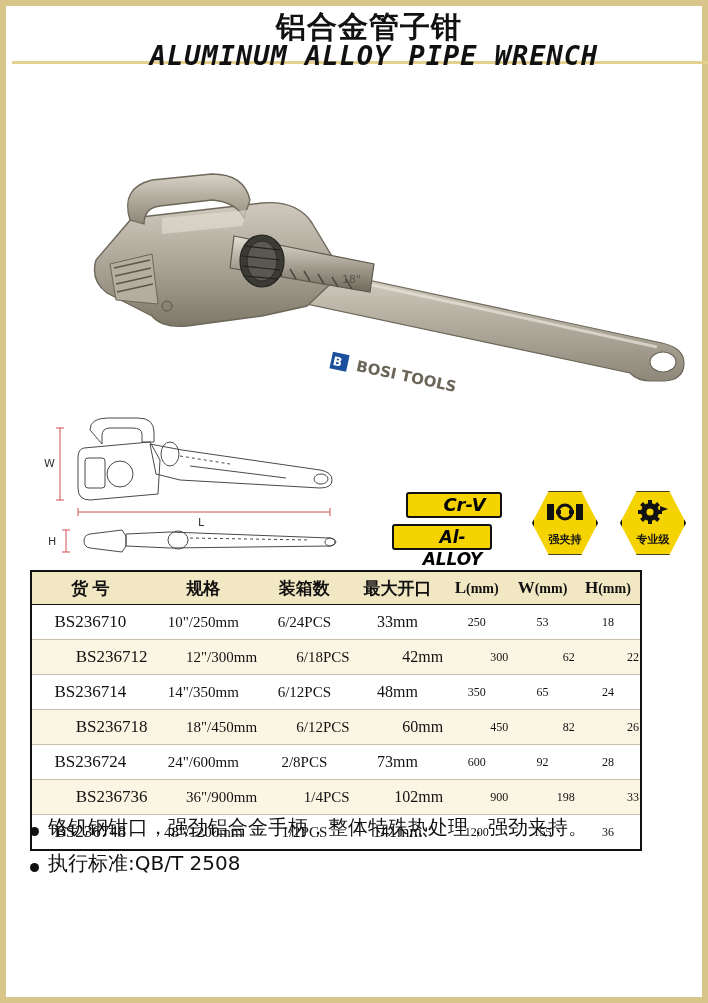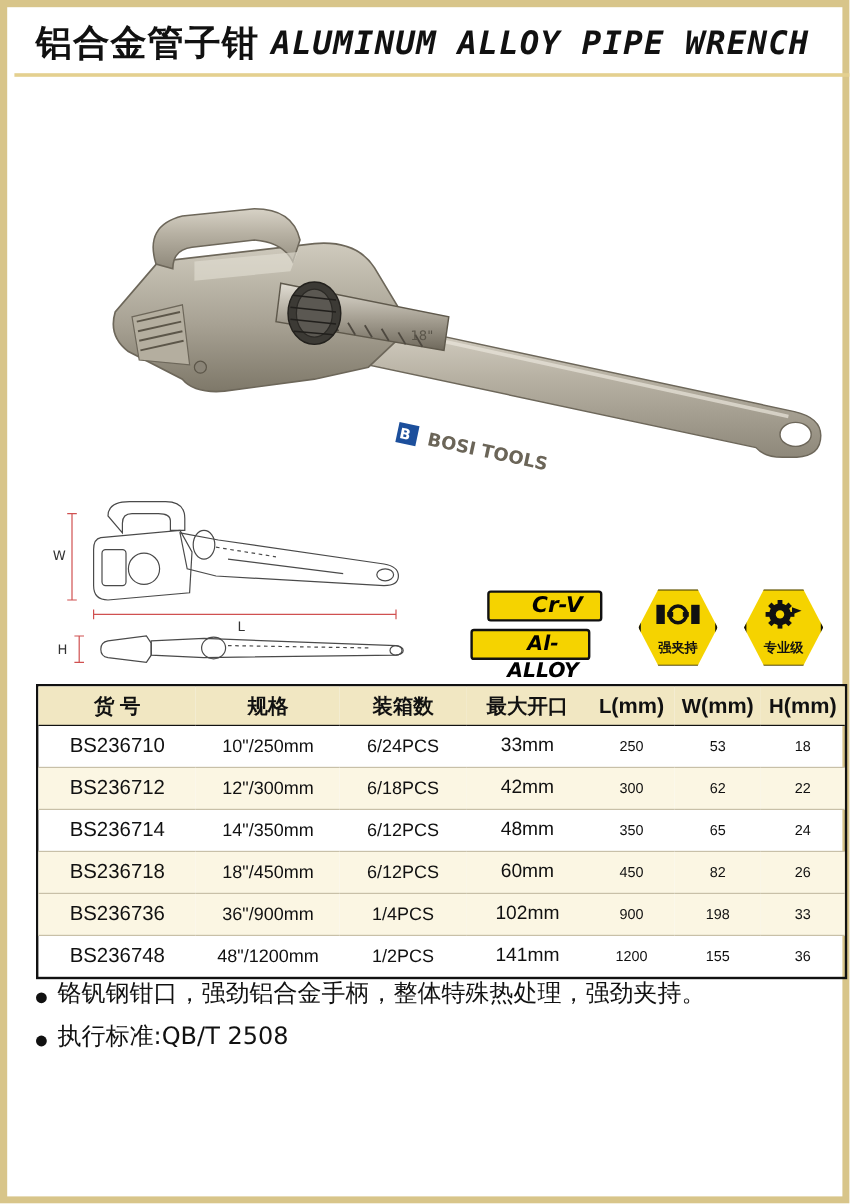--- a/index.html
+++ b/index.html
@@ -20,20 +20,21 @@
     position:absolute;left:6px;top:6px;right:6px;bottom:6px;
     background:#fff;
   }
   
   .header{
     position:absolute;left:0;top:0;width:696px;height:52px;
     box-sizing:border-box;
     border-bottom:3px solid #e4d08f;
     display:flex;align-items:center;
     padding-left:18px;
+    flex-direction:column;
   }
   .title-cn{
     font-family:"DejaVu Sans", sans-serif;
     font-size:30px;font-weight:bold;color:#111;
     letter-spacing:1px;
     line-height:1;
   }
   .title-en{
     font-family:"DejaVu Sans Mono", monospace;
     font-size:27px;font-style:italic;font-weight:bold;color:#111;
@@ -86,56 +87,56 @@
     font-family:Liberation Sans, sans-serif;
   }
   .hexbadge .hicon{
     position:absolute;left:0;top:10px;width:66px;text-align:center;
   }
   .hex1{left:140px;top:0px;}
   .hex2{left:228px;top:0px;}
 
   
   .table{
-    position:absolute;left:18px;top:558px;width:676px;
+    position:absolute;left:18px;top:558px;width:612px;
     border:2px solid #111;
     box-sizing:border-box;
-    font-family:Liberation Sans, sans-serif;
+    font-family:Liberation Serif, serif;
   }
   table{border-collapse:collapse;width:100%;}
   thead th{
     background:#f1e7c2;
     font-size:17px;font-weight:bold;color:#111;
     height:30px;
     border-bottom:1px solid #111;
     white-space:nowrap;
   }
   tbody td{
     height:32px;
     text-align:center;
     font-size:12px;
     color:#111;
     border-bottom:1px solid #c8c0a8;
     white-space:nowrap;
   }
   tbody tr:last-child td{border-bottom:none;}
-  tbody tr.alt td{background:#fbf6e3;}
+  tbody tr.alt td{background:#fbf6e3;text-align:right;}
   td.code{font-size:17px;}
   td.spec{font-size:15px;}
   td.pcs{font-size:15px;}
   td.open{font-size:16px;}
   .col-code{width:130px;}
   .col-spec{width:118px;}
   .col-pcs{width:104px;}
   .col-open{width:100px;}
   .col-l{width:70px;}
   .col-w{width:70px;}
   .col-h{width:68px;}
 
-  .hdr-unit{font-size:18px;}
+  .hdr-unit{font-size:14px;}
 
   
   .notes{
     position:absolute;left:18px;top:800px;width:660px;
     font-family:"DejaVu Sans", sans-serif;
     color:#111;
   }
   .note{
     display:flex;align-items:center;margin-bottom:6px;
   }
@@ -356,20 +357,29 @@
         </tr>
         <tr class="alt">
           <td class="code">BS236718</td>
           <td class="spec">18"/450mm</td>
           <td class="pcs">6/12PCS</td>
           <td class="open">60mm</td>
           <td>450</td>
           <td>82</td>
           <td>26</td>
         </tr>
+        <tr>
+          <td class="code">BS236724</td>
+          <td class="spec">24"/600mm</td>
+          <td class="pcs">2/8PCS</td>
+          <td class="open">73mm</td>
+          <td>600</td>
+          <td>92</td>
+          <td>28</td>
+        </tr>
         <tr class="alt">
           <td class="code">BS236736</td>
           <td class="spec">36"/900mm</td>
           <td class="pcs">1/4PCS</td>
           <td class="open">102mm</td>
           <td>900</td>
           <td>198</td>
           <td>33</td>
         </tr>
         <tr>

